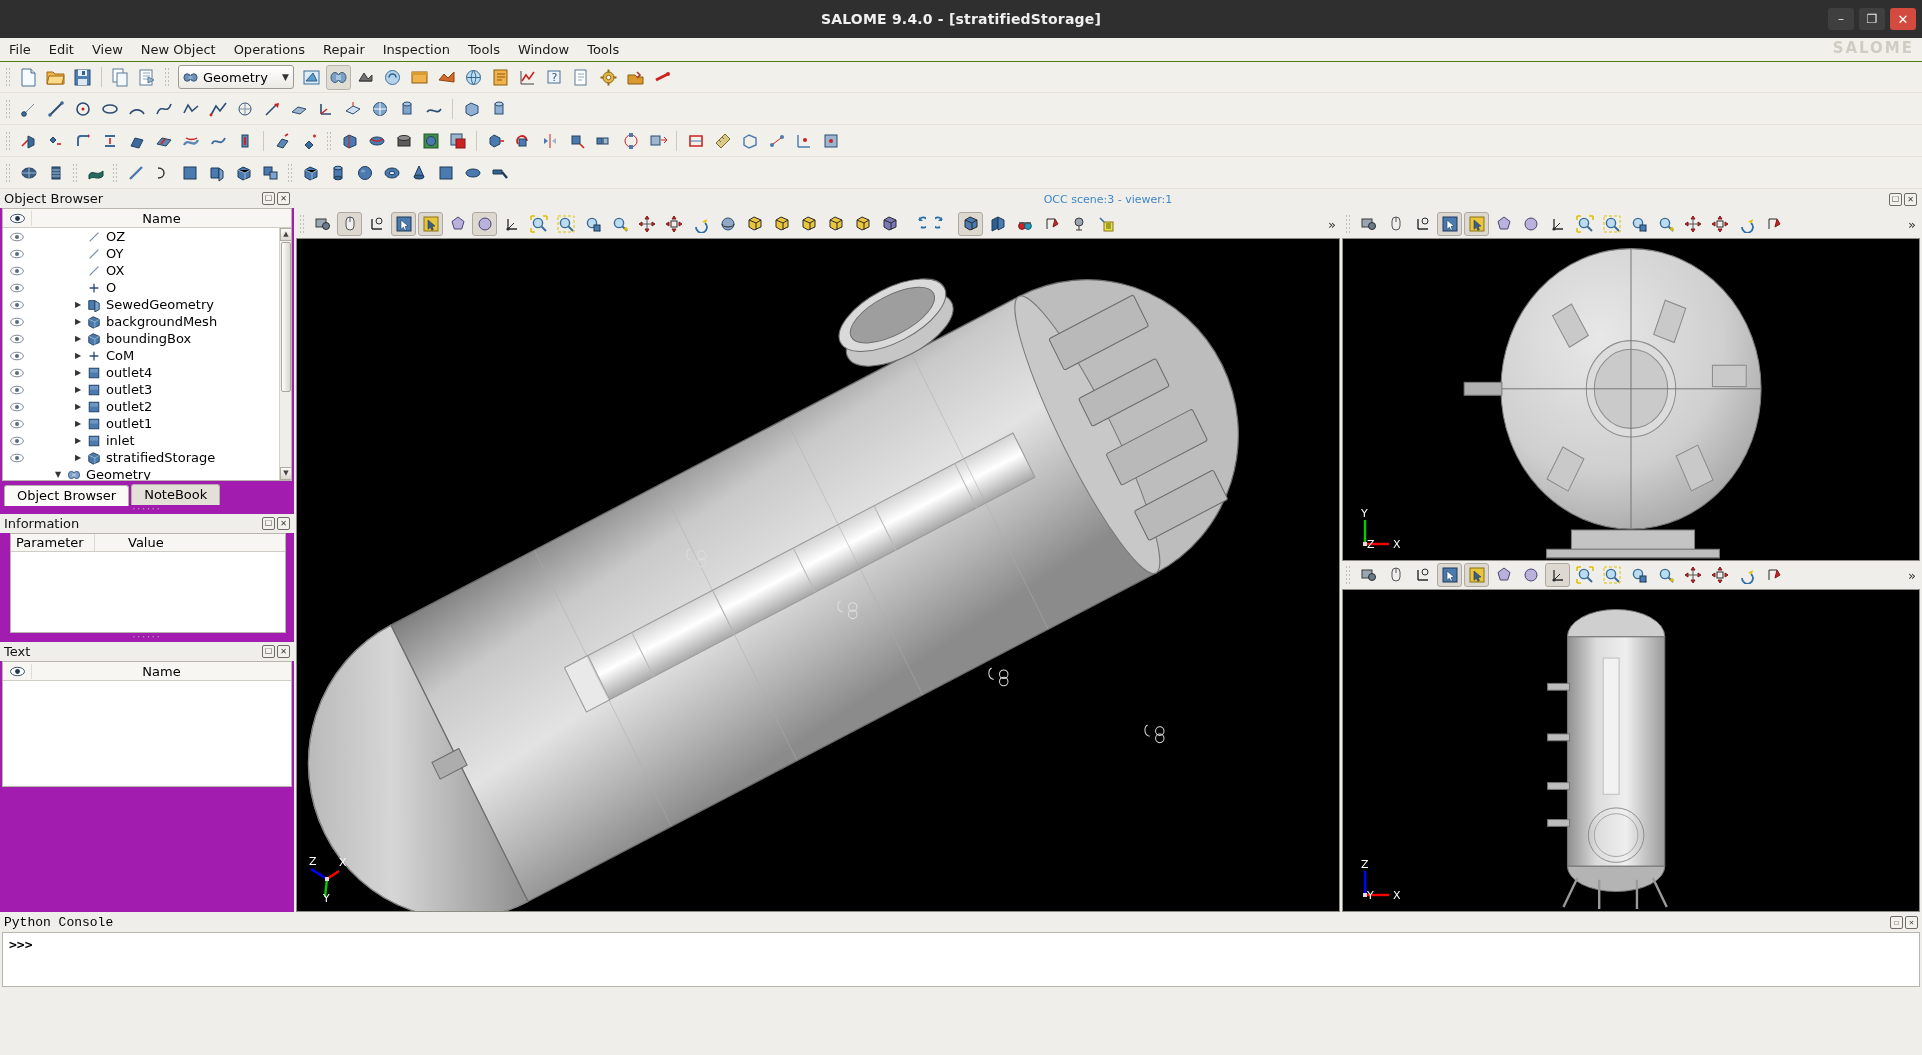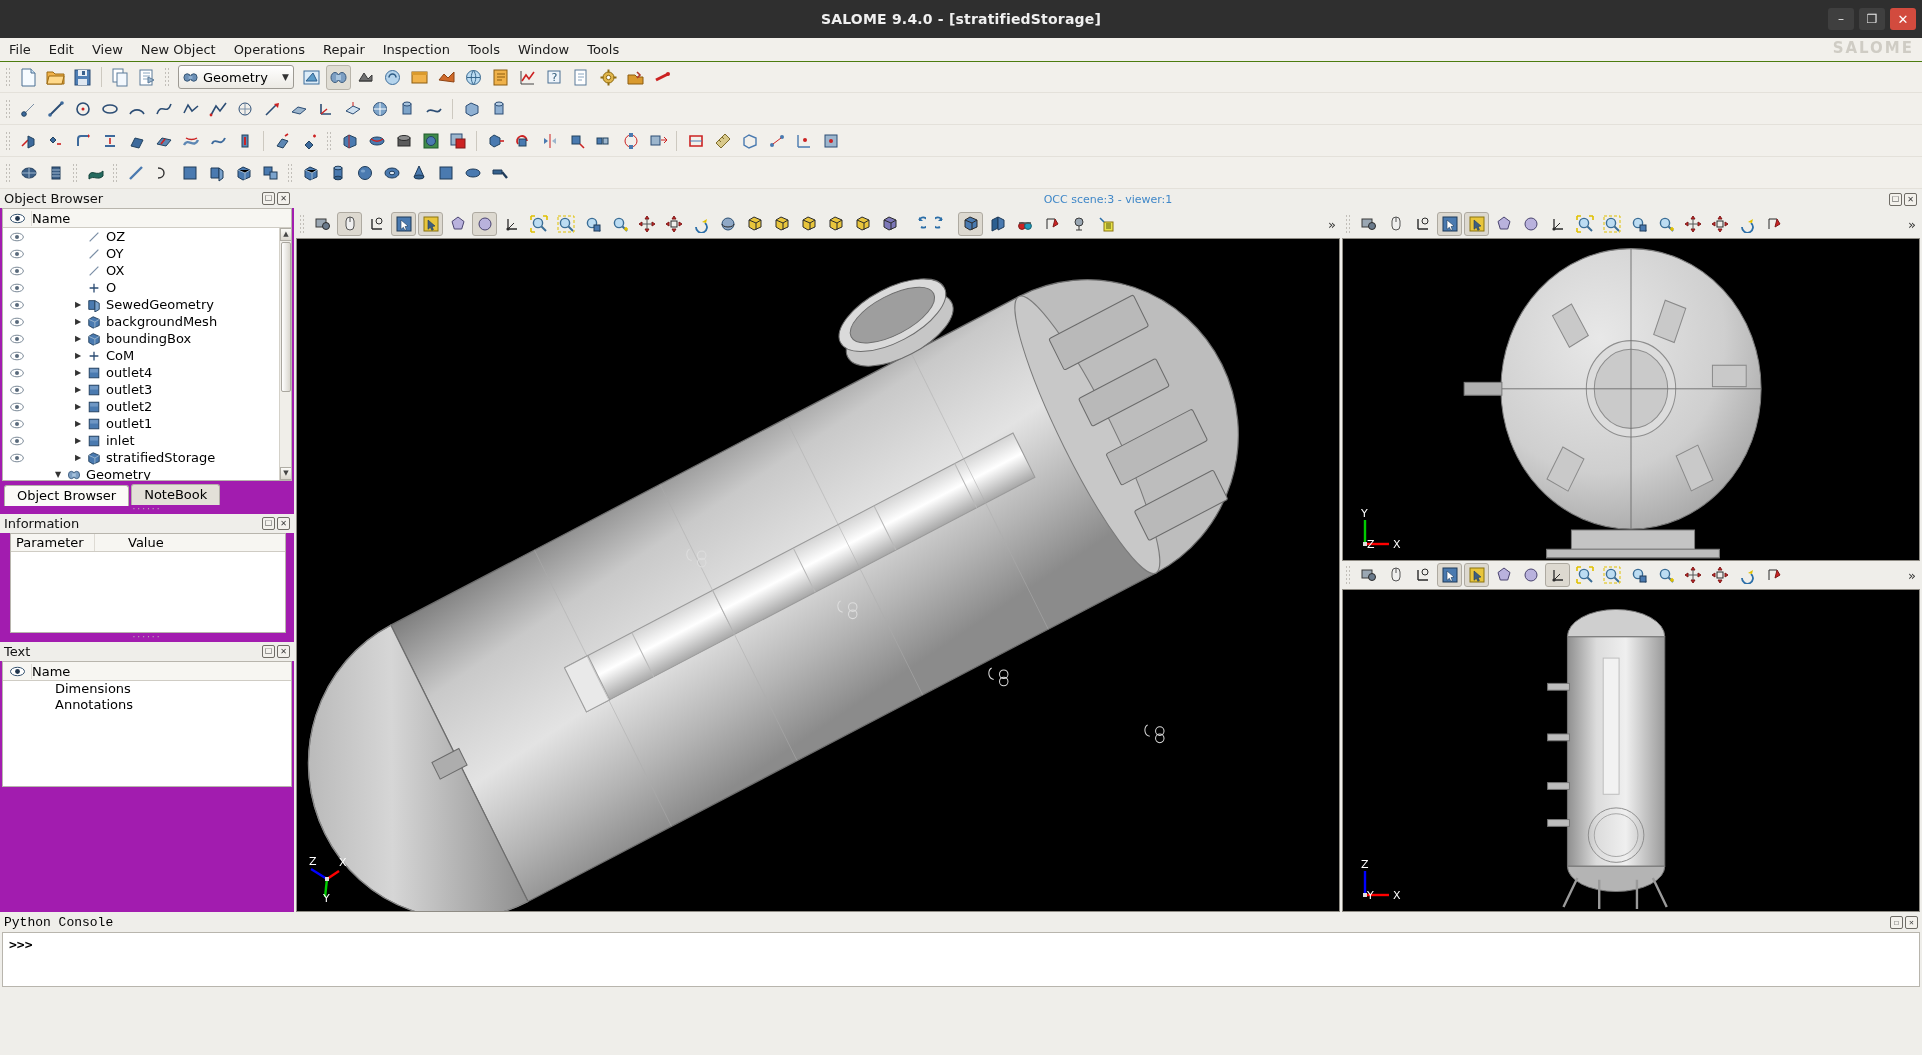--- a/index.html
+++ b/index.html
@@ -83,21 +83,21 @@
     font-size: 8px; line-height: 11px; text-align: center; color: #3a3a3a; background: #f3f1ec;
   }
   .panel { background: #fff; border: 1px solid #b8b5ad; margin: 0 2px; overflow: hidden; }
 
   
   .treehead {
     display: flex; height: 19px; background: #f7f6f2; border-bottom: 1px solid #cfccc4;
     font-size: 13px; align-items: center;
   }
   .treehead .eyecol { width: 28px; display: flex; justify-content: center; }
-  .treehead .namecol { flex: 1; text-align: left; border-left: 1px solid #dedbd4; }
+  .treehead .namecol { flex: 1; text-align: center; border-left: 1px solid #dedbd4; }
   .treebody { position: relative; height: 252px; overflow: hidden; }
   .trow { display: flex; align-items: center; height: 17px; font-size: 13px; }
   .trow .eye { width: 28px; display: flex; justify-content: center; align-items: center; }
   .trow .ind { display: inline-block; }
   .trow .exp { width: 14px; text-align: center; font-size: 8px; color: #333; }
   .trow .ico { width: 18px; display: flex; align-items: center; justify-content: center; }
   .trow .lab { padding-left: 3px; }
 
   
   .vscroll {
@@ -1040,24 +1040,20 @@
     <div class="panel textbody">
       <div class="treehead">
         <div class="eyecol">
           <svg width="15" height="11" viewBox="0 0 15 11">
               <ellipse cx="7.5" cy="5.5" rx="7" ry="4.2" fill="#fff" stroke="#35526e"></ellipse>
               <circle cx="7.5" cy="5.5" r="2.4" fill="#21364d"></circle>
             </svg>
         </div>
         <div class="namecol">Name</div>
       </div>
-      <div id="text-rows">
-          <div class="txrow">Dimensions</div>
-          <div class="txrow">Annotations</div>
-        </div>
     </div>
   </div>
 
   <div id="viewers">
     <div id="vtitlebar">
       <div class="vt">OCC scene:3 - viewer:1</div>
       <div class="btns">
         <div class="dockbtn">☐</div>
         <div class="dockbtn">✕</div>
       </div>

